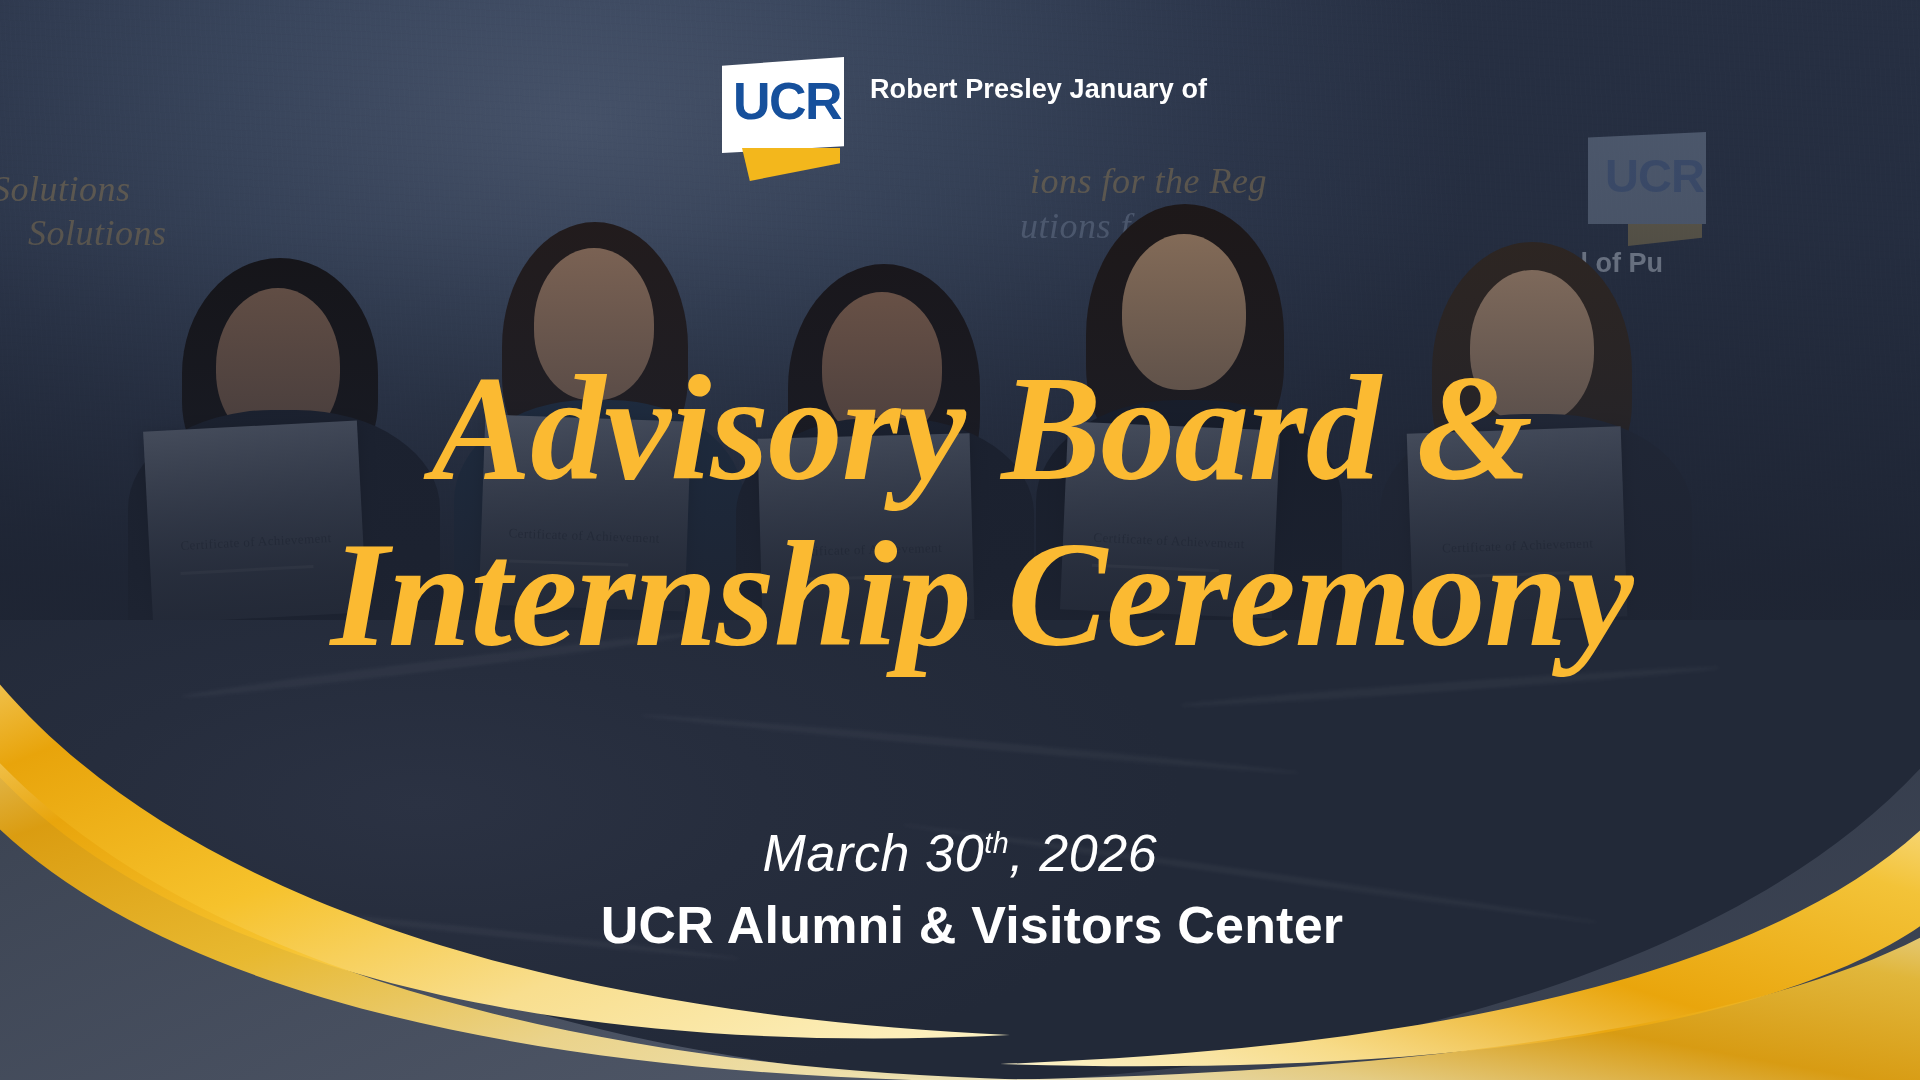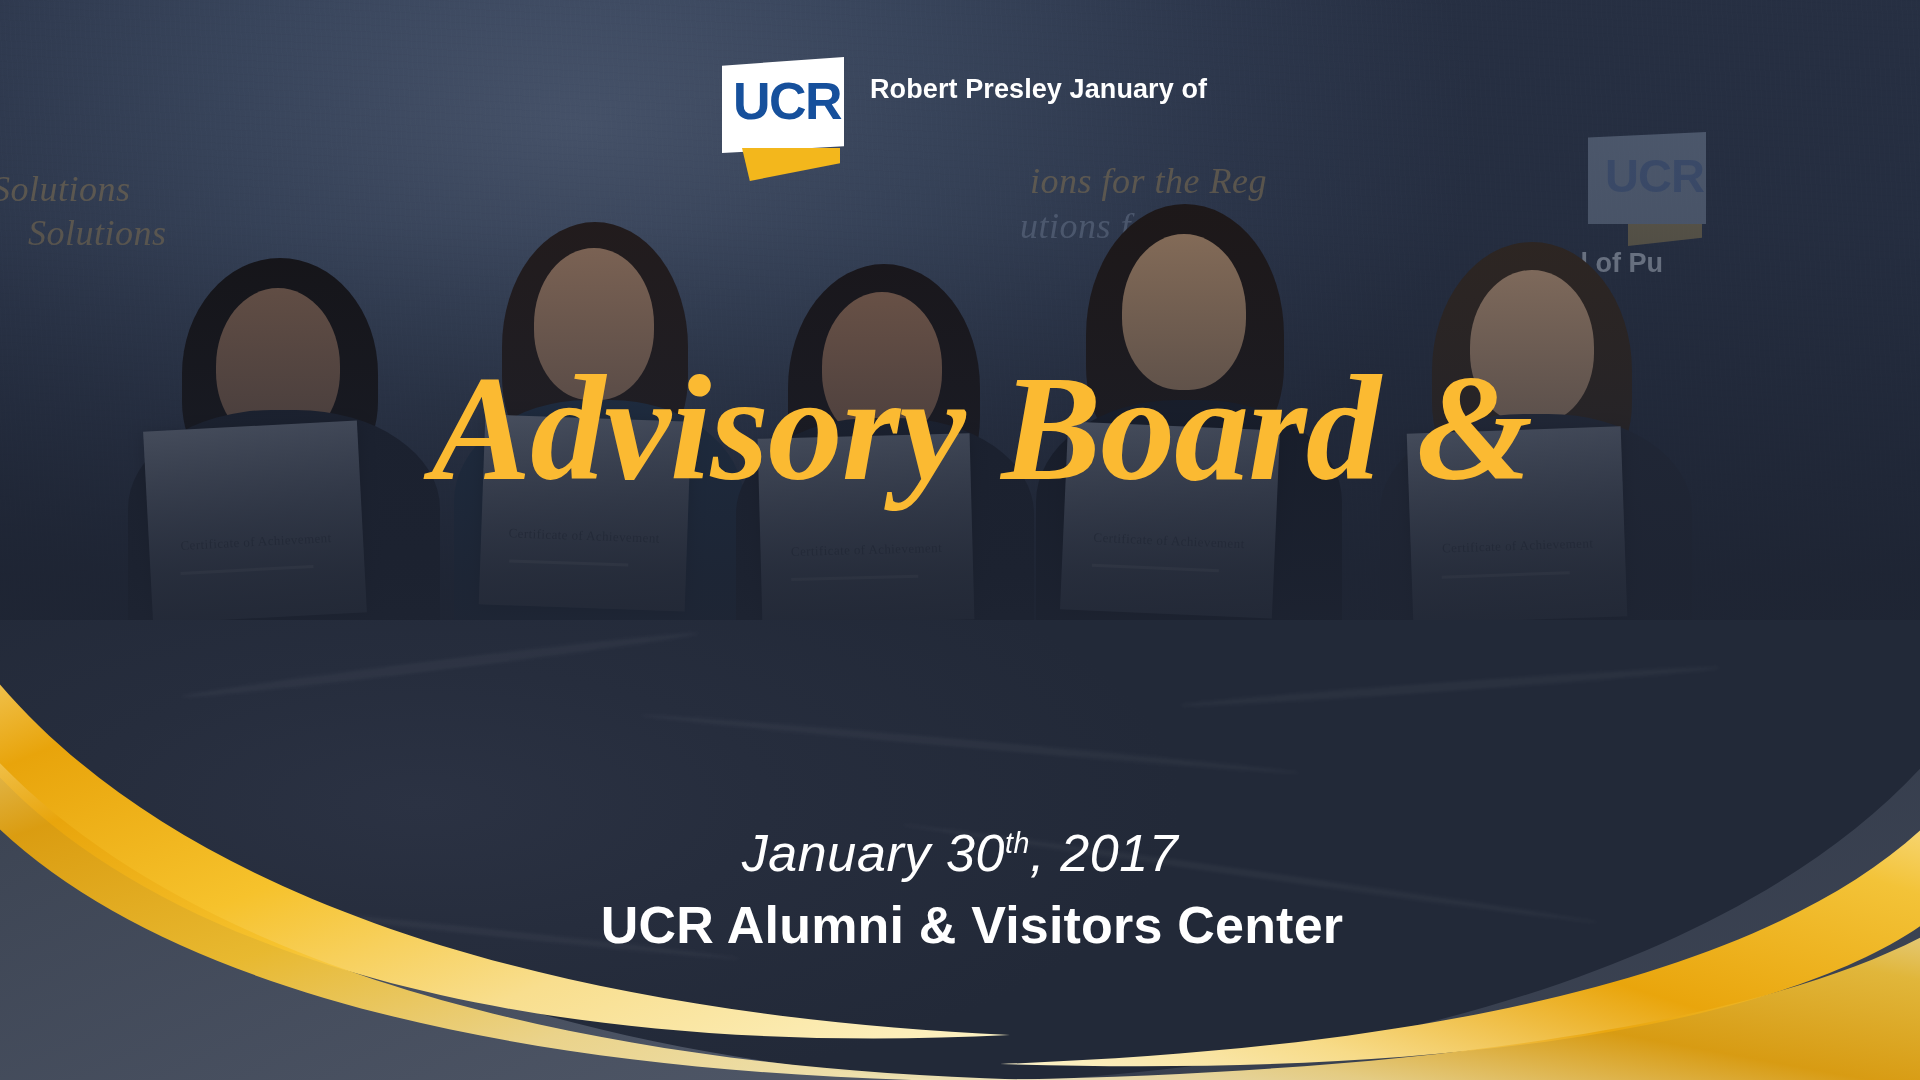--- a/index.html
+++ b/index.html
@@ -381,20 +381,21 @@
     <div class="logo-card"></div>
     <div class="logo-ucr">UCR</div>
     <div class="logo-tail"></div>
     <div class="logo-text">
       <div>Robert Presley January of</div>
     </div>
   </div>
 
   <div class="title-wrap">
     <div class="title-line">Advisory Board &amp;</div>
+    <div class="title-line">Internship Ceremony</div>
   </div>
 
   <div class="info-wrap">
-    <div class="date-line"><span>January 30</span><sup>th</sup><span>, 2017</span></div>
+    <div class="date-line"><span>March 30</span><sup>th</sup><span>, 2026</span></div>
     <div class="venue-line">UCR Alumni &amp; Visitors Center</div>
   </div>
 
 </div>
 
 </body></html>

